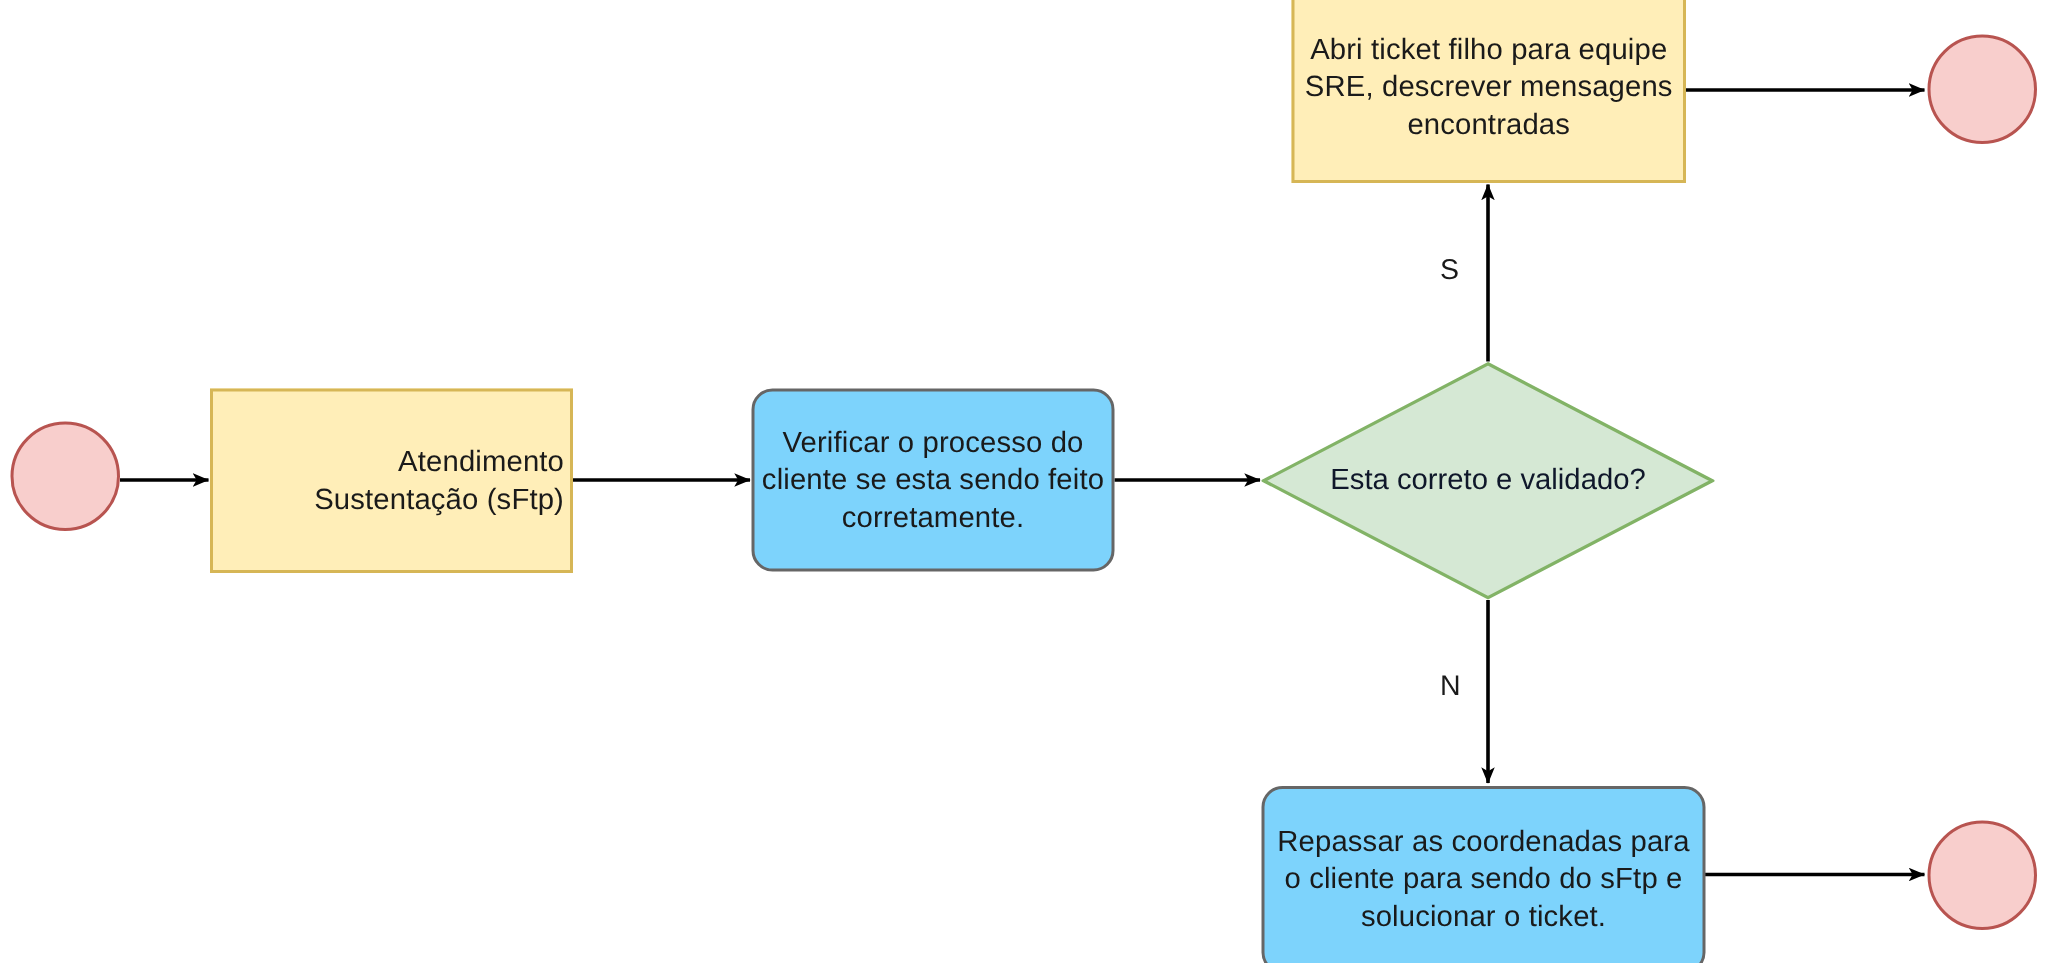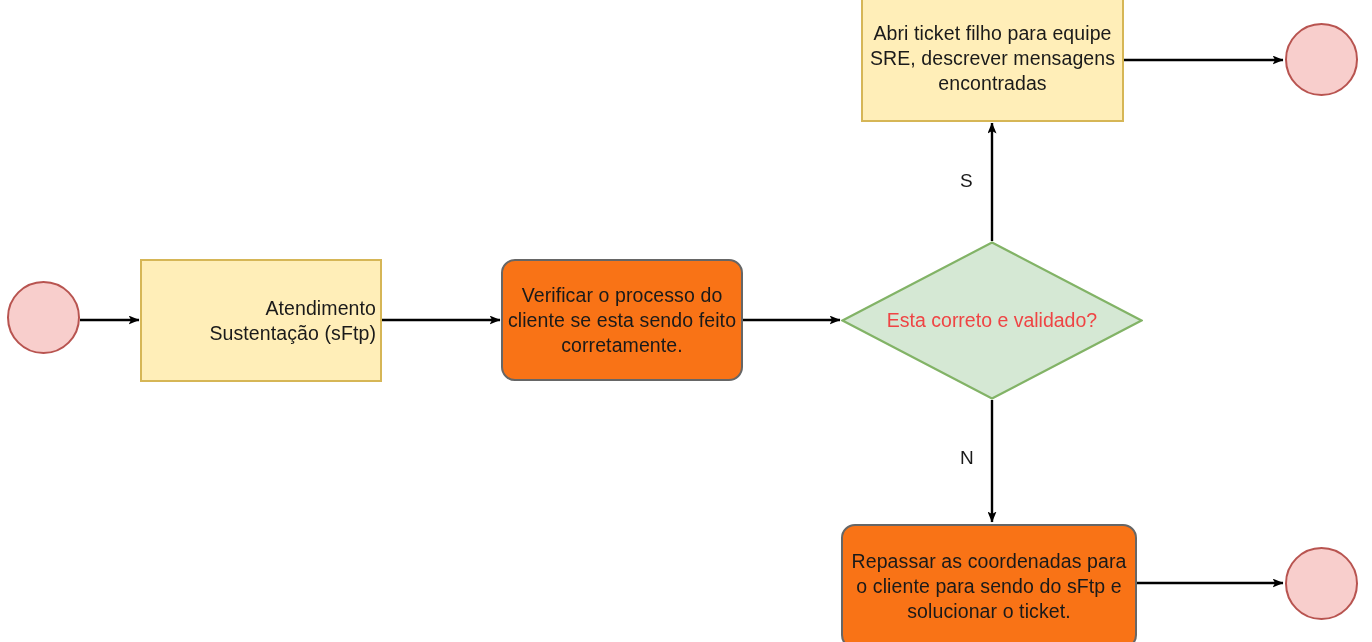--- a/index.html
+++ b/index.html
@@ -39,21 +39,21 @@
     padding: 0 4px;
     box-sizing: border-box;
   }
   
   .box-yellow {
     background: #ffeeb8;
     border: 2px solid #d6b656;
   }
   
   .box-rounded {
-    background: #f97316;
+    background: #7dd3fc;
     border: 2px solid #666666;
     border-radius: 14px;
   }
   
   .circle {
     position: absolute;
     border-radius: 50%;
     background: #f8cecc;
     border: 2px solid #b85450;
     box-sizing: border-box;
@@ -64,21 +64,21 @@
   }
   .diamond-text {
     position: absolute;
     left: 0; top: 0;
     width: 100%;
     height: 100%;
     display: flex;
     align-items: center;
     justify-content: center;
     text-align: center;
-    color: #ef4444;
+    color: #0f172a;
     font-size: 19.5px;
     line-height: 25px;
     pointer-events: none;
   }
   .edge-label {
     position: absolute;
     color: #1a1a1a;
     font-size: 19px;
     line-height: 22px;
     white-space: nowrap;

